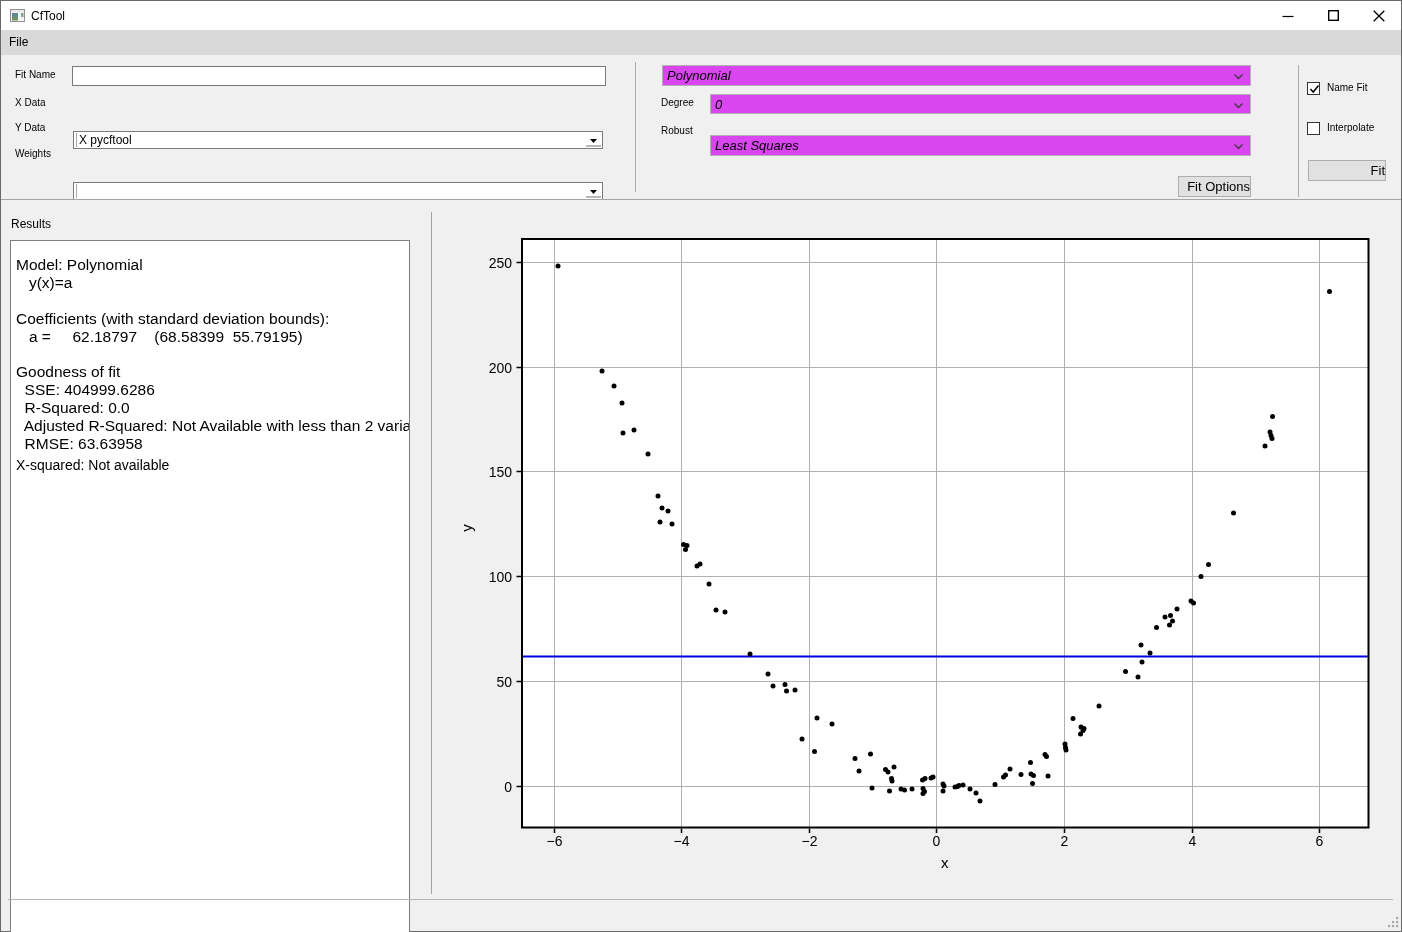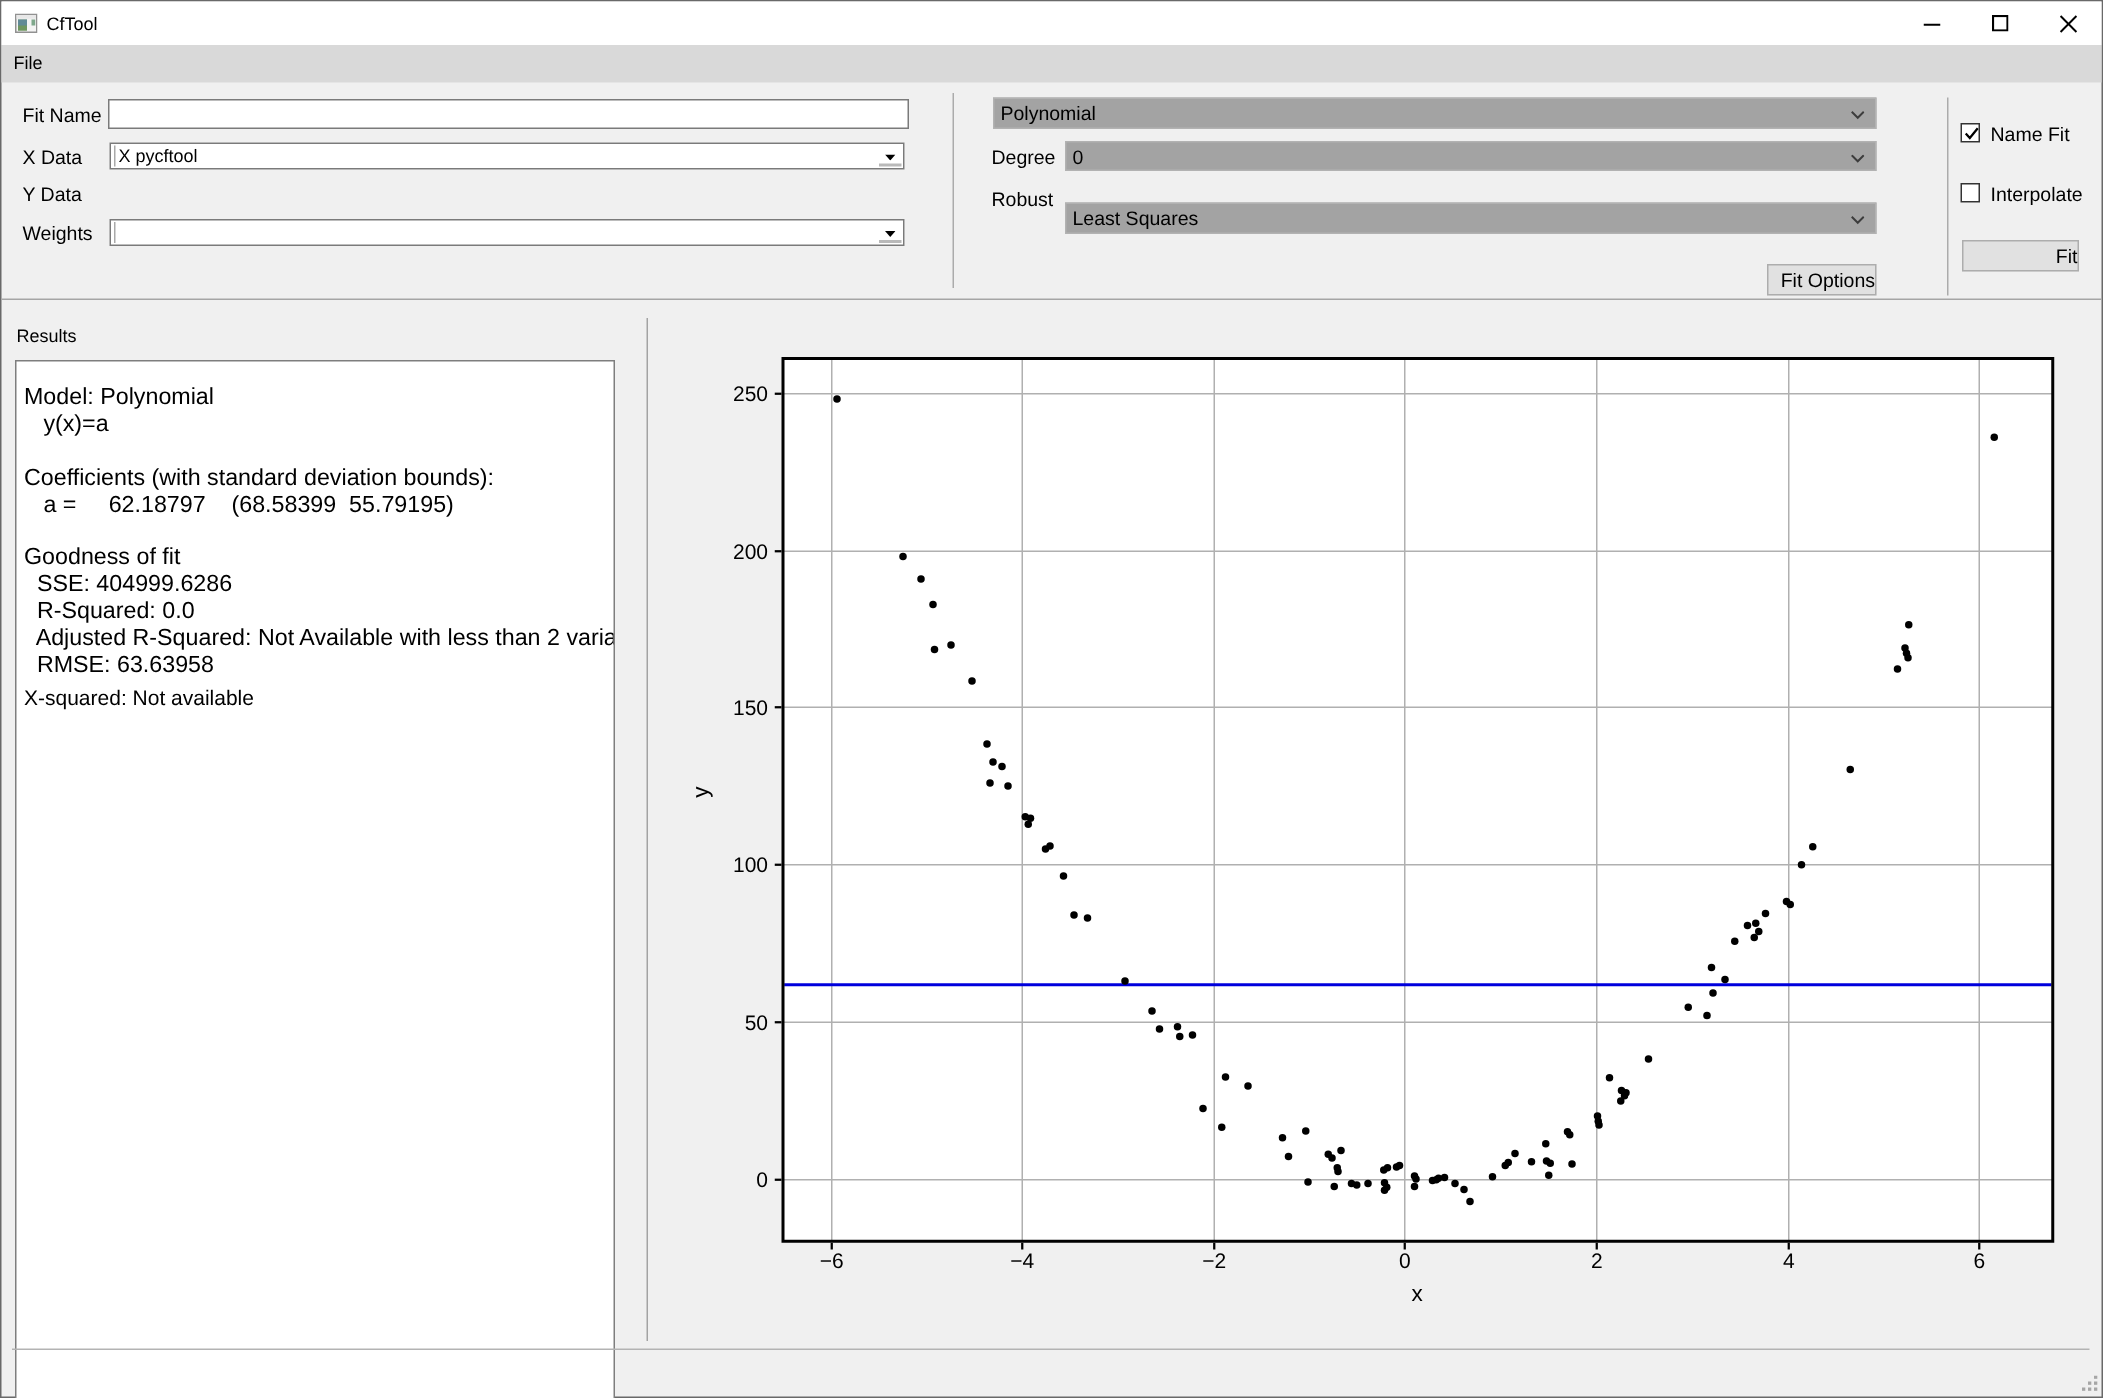--- a/index.html
+++ b/index.html
@@ -3,28 +3,28 @@
 <style>
 html,body{margin:0;padding:0;width:1402px;height:932px;overflow:hidden;
  font-family:"Liberation Sans",sans-serif;-webkit-font-smoothing:antialiased;}
 *{box-sizing:border-box;}
 #win{position:absolute;left:0;top:0;width:1402px;height:932px;background:#f0f0f0;
  box-shadow:inset 0 0 0 1px #696969;}
 #titlebar{position:absolute;left:1px;top:1px;width:1400px;height:29px;background:#ffffff;}
 #title{position:absolute;left:30px;top:8px;font-size:12px;color:#000;}
 #menubar{position:absolute;left:1px;top:30px;width:1400px;height:25px;background:#d9d9d9;}
 #menufile{position:absolute;left:8px;top:5px;font-size:12px;color:#000;}
-.lab{position:absolute;font-size:13px;color:#000;}
+.lab{position:absolute;font-size:10px;color:#000;}
 .field{position:absolute;background:#fff;border:1px solid #7a7a7a;}
-.combo-classic{position:absolute;background:#fff;border:1px solid #7a7a7a;}
+.combo-classic{position:absolute;background:#fff;border:1px solid #7a7a7a;margin-top:36px;}
 .combo-classic .txt{position:absolute;left:5px;top:1px;font-size:12px;color:#000;}
 .combo-classic .inln{position:absolute;left:2px;top:1px;bottom:1px;width:1px;background:#a9a9a9;}
 .combo-classic .btn{position:absolute;right:1px;bottom:1px;width:15px;height:2px;
  background:#b9b9b9;}
-.combo10{position:absolute;background:#a3a3a3;border:1px solid #b2b2b2;}
+.combo10{position:absolute;background:#d946ef;border:1px solid #b2b2b2;font-style:italic;}
 .combo10 .txt{position:absolute;left:4px;top:2px;font-size:13px;color:#000;}
 .btn10{position:absolute;background:#e1e1e1;border:1px solid #adadad;font-size:13px;
  color:#000;text-align:right;}
 .vsep{position:absolute;width:1px;background:#ababab;}
 .chk{position:absolute;width:13px;height:13px;background:#fff;border:1px solid #333;}
 #resultsbox{position:absolute;left:10px;top:240px;width:400px;height:752px;background:#fff;
  border:1px solid #7e7e7e;overflow:hidden;}
 #restext{position:absolute;left:5px;top:15px;margin:0;font-family:"Liberation Sans",sans-serif;
  font-size:15.5px;line-height:17.9px;color:#000;white-space:pre;}
 #xsq{position:absolute;left:5px;top:216px;font-size:14px;color:#000;white-space:pre;}

